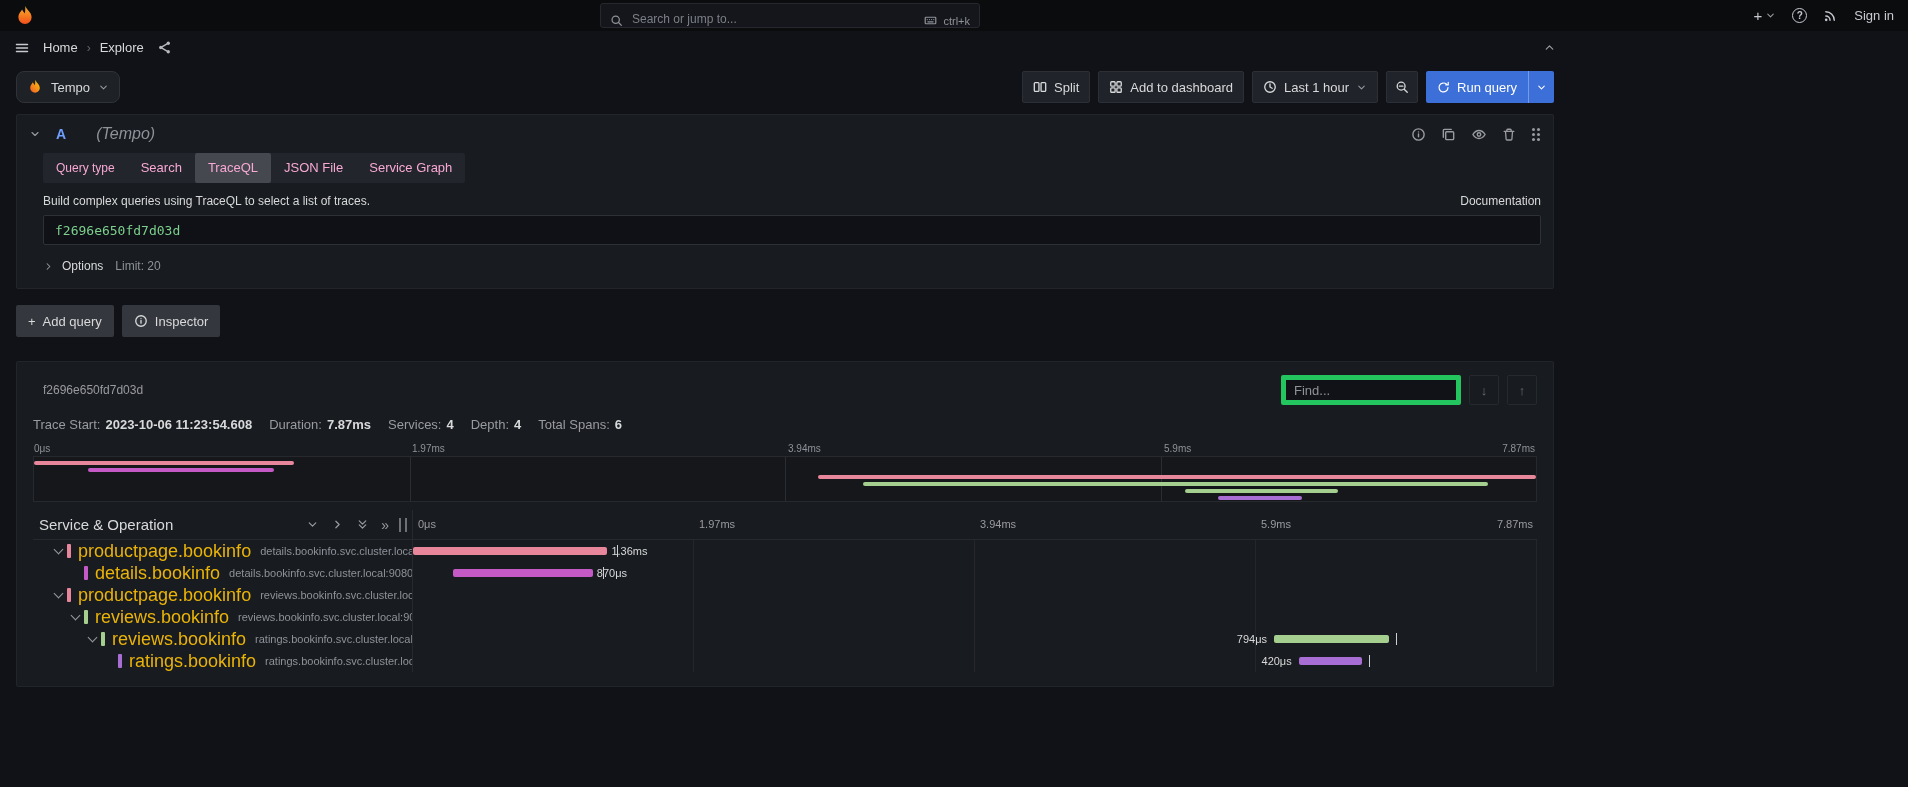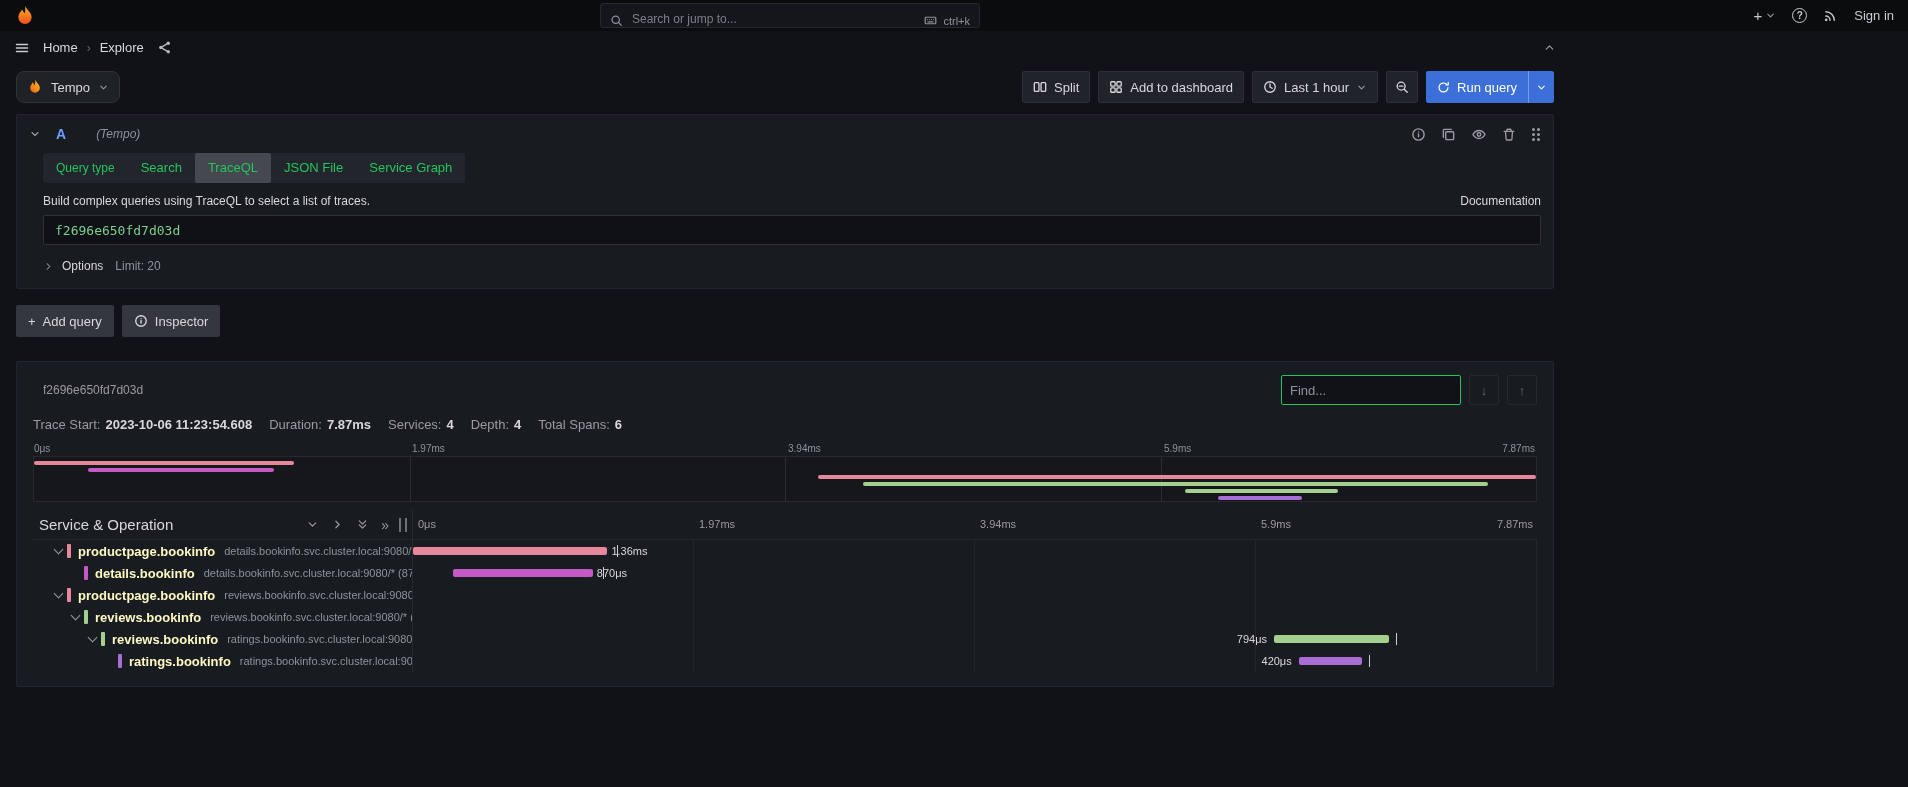--- a/index.html
+++ b/index.html
@@ -50,28 +50,28 @@
   .run { display:flex; height:32px; border-radius:2px; overflow:hidden; cursor:pointer; }
   .run-main { background:#3d6fd8; display:flex; align-items:center; gap:7px; padding:0 11px; color:#fff; font-weight:500; }
   .run-caret { width:26px; background:#3d6fd8; border-left:1px solid rgba(255,255,255,.3);
     display:flex; align-items:center; justify-content:center; color:#fff; }
 
   
   .panel { margin:0 16px; background:#181b1f; border:1px solid #22252b; border-radius:2px; }
   .qe-head { height:38px; display:flex; align-items:center; gap:10px; padding:0 12px; }
   .qe-chev { color:#9a9ba2; cursor:pointer; }
   .refid { color:#6e9fff; font-weight:600; font-size:14px; margin-left:5px; cursor:pointer; }
-  .dshint { color:#8e9299; font-style:italic; font-size:12px; margin-left:20px; }
+  .dshint { color:#8e9299; font-style:italic; font-size:16px; margin-left:20px; }
   .qe-icons { margin-left:auto; display:flex; align-items:center; gap:15px; color:#9a9ba2; }
   .qe-icons > * { cursor:pointer; }
   .dots { width:3px; height:3px; border-radius:50%; background:#9a9ba2; margin:1px 6px 10px 1px;
     box-shadow:0 5px 0 #9a9ba2, 0 10px 0 #9a9ba2, 5px 0 0 #9a9ba2, 5px 5px 0 #9a9ba2, 5px 10px 0 #9a9ba2; }
   .qe-body { padding:0 12px 15px 26px; }
   .seg-group { display:inline-flex; background:#22252b; border-radius:2px; padding:0; }
-  .seg { padding:0 13px; height:30px; line-height:30px; font-size:13px; color:#22c55e; cursor:pointer; border-radius:2px; }
+  .seg { padding:0 13px; height:30px; line-height:30px; font-size:13px; color:#f9a8d4; cursor:pointer; border-radius:2px; }
   .seg.lbl { font-size:12px; font-weight:500; cursor:default; }
   .seg.active { background:#45484f; }
   .qe-desc { margin-top:11px; display:flex; justify-content:space-between; font-size:12px; color:#d8d9da; }
   .doc-link { cursor:pointer; }
   .qe-input { margin-top:7px; height:30px; background:#0f1116; border:1px solid #2c3235; border-radius:2px;
     display:flex; align-items:center; padding:0 9px; }
   .qe-input input { width:100%; background:transparent; border:none; outline:none; color:#7ccf8d;
     font-family:"DejaVu Sans Mono", monospace; font-size:13px; }
   .qe-opts { margin-top:14px; display:flex; align-items:center; font-size:12px; cursor:pointer; color:#d8d9da; }
   .qe-opts .opt-chev { color:#9a9ba2; margin-right:8px; }
@@ -82,21 +82,21 @@
   .actions { display:flex; gap:8px; margin:16px; }
   .btn2 { height:32px; background:#35373e; border:none; border-radius:2px; color:#d8d9da; font-size:13px;
     display:flex; align-items:center; gap:7px; padding:0 12px; cursor:pointer; }
 
   
   .trace-panel { margin:24px 16px 0; padding:13px 16px 14px; }
   .tp-head { display:flex; align-items:center; }
   .tp-title { font-size:16px; font-weight:600; color:#d8d9da; }
   .tp-id { font-size:12px; color:#9a9ba2; margin-left:10px; }
   .tp-find { margin-left:auto; display:flex; gap:8px; align-items:center; }
-  .find-input { width:180px; height:30px; background:#111217; border:1px solid #22c55e; border-radius:2px;
+  .find-input { width:180px; height:30px; background:#111217; border:5px solid #22c55e; border-radius:2px;
     color:#d8d9da; padding:0 8px; font-size:13px; font-family:inherit; outline:none; }
   .find-input::placeholder { color:#8e9299; }
   .find-btn { width:30px; height:30px; border:1px solid #2c3235; border-radius:2px; background:transparent;
     color:#9a9ba2; display:flex; align-items:center; justify-content:center; opacity:.65; cursor:pointer; font-size:13px; }
   .tp-meta { margin-top:12px; display:flex; gap:17px; font-size:13px; color:#9a9ba2; }
   .meta-item .mv { color:#d8d9da; font-weight:600; margin-left:5px; }
 
   
   .minimap { margin-top:10px; }
   .mm-labels { position:relative; height:14px; font-size:10px; color:#8e9299; }
@@ -120,21 +120,21 @@
   .col-lines { position:absolute; left:380px; right:0; top:0; bottom:0; pointer-events:none; }
   .col-line { position:absolute; top:0; bottom:0; width:1px; background:#24262b; }
   .wf-row { display:flex; height:22px; cursor:pointer; }
   .row-name { width:380px; height:100%; border-right:1px solid #26292e; display:flex; align-items:center;
     overflow:hidden; white-space:nowrap; }
   .chev { width:16px; height:14px; position:relative; flex:none; }
   .chev::after { content:''; position:absolute; left:4px; top:2px; width:6px; height:6px;
     border-right:1.6px solid #9a9ba2; border-bottom:1.6px solid #9a9ba2; transform:rotate(45deg); }
   .chev.hidden::after { display:none; }
   .svc-bar { width:4px; height:14px; border-radius:1px; flex:none; margin-right:7px; }
-  .svc { font-size:13px; color:#fef9c3; margin-right:9px; flex:none;font-weight:bold; }
+  .svc { font-size:18px; color:#eab308; margin-right:9px; flex:none; }
   .op { font-size:11px; color:#8e9299; overflow:hidden; flex:1; }
   .row-tl { flex:1; position:relative; height:100%; }
   .bar { position:absolute; top:7px; height:8px; border-radius:2px; }
   .dur { position:absolute; top:5px; font-size:11px; color:#d8d9da; white-space:nowrap; }
   .etick { position:absolute; top:5px; width:1px; height:12px; background:#cfd0d6; }
 </style>
 </head>
 <body>
 
 <div class="topnav">

